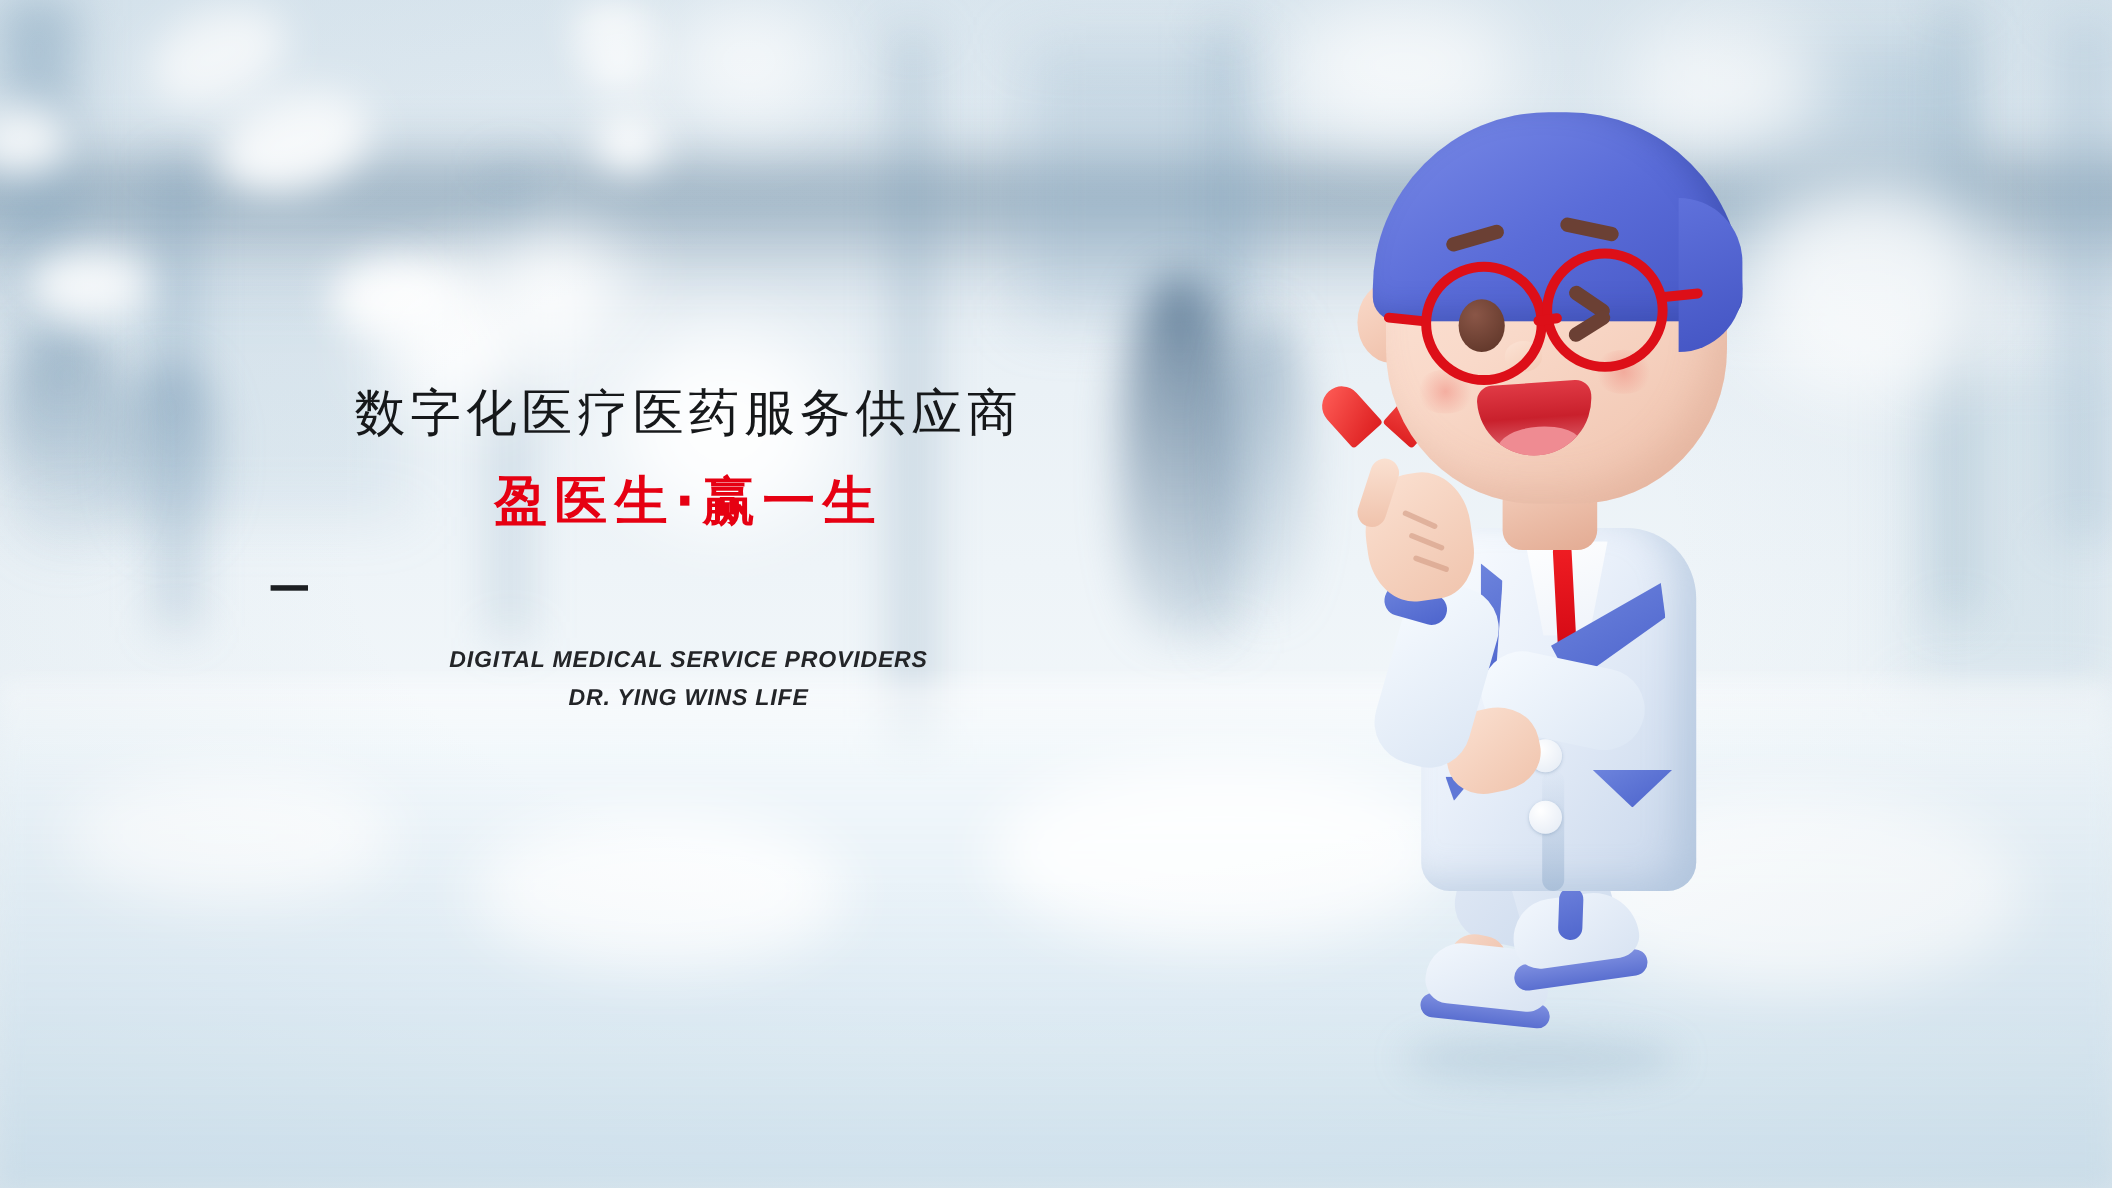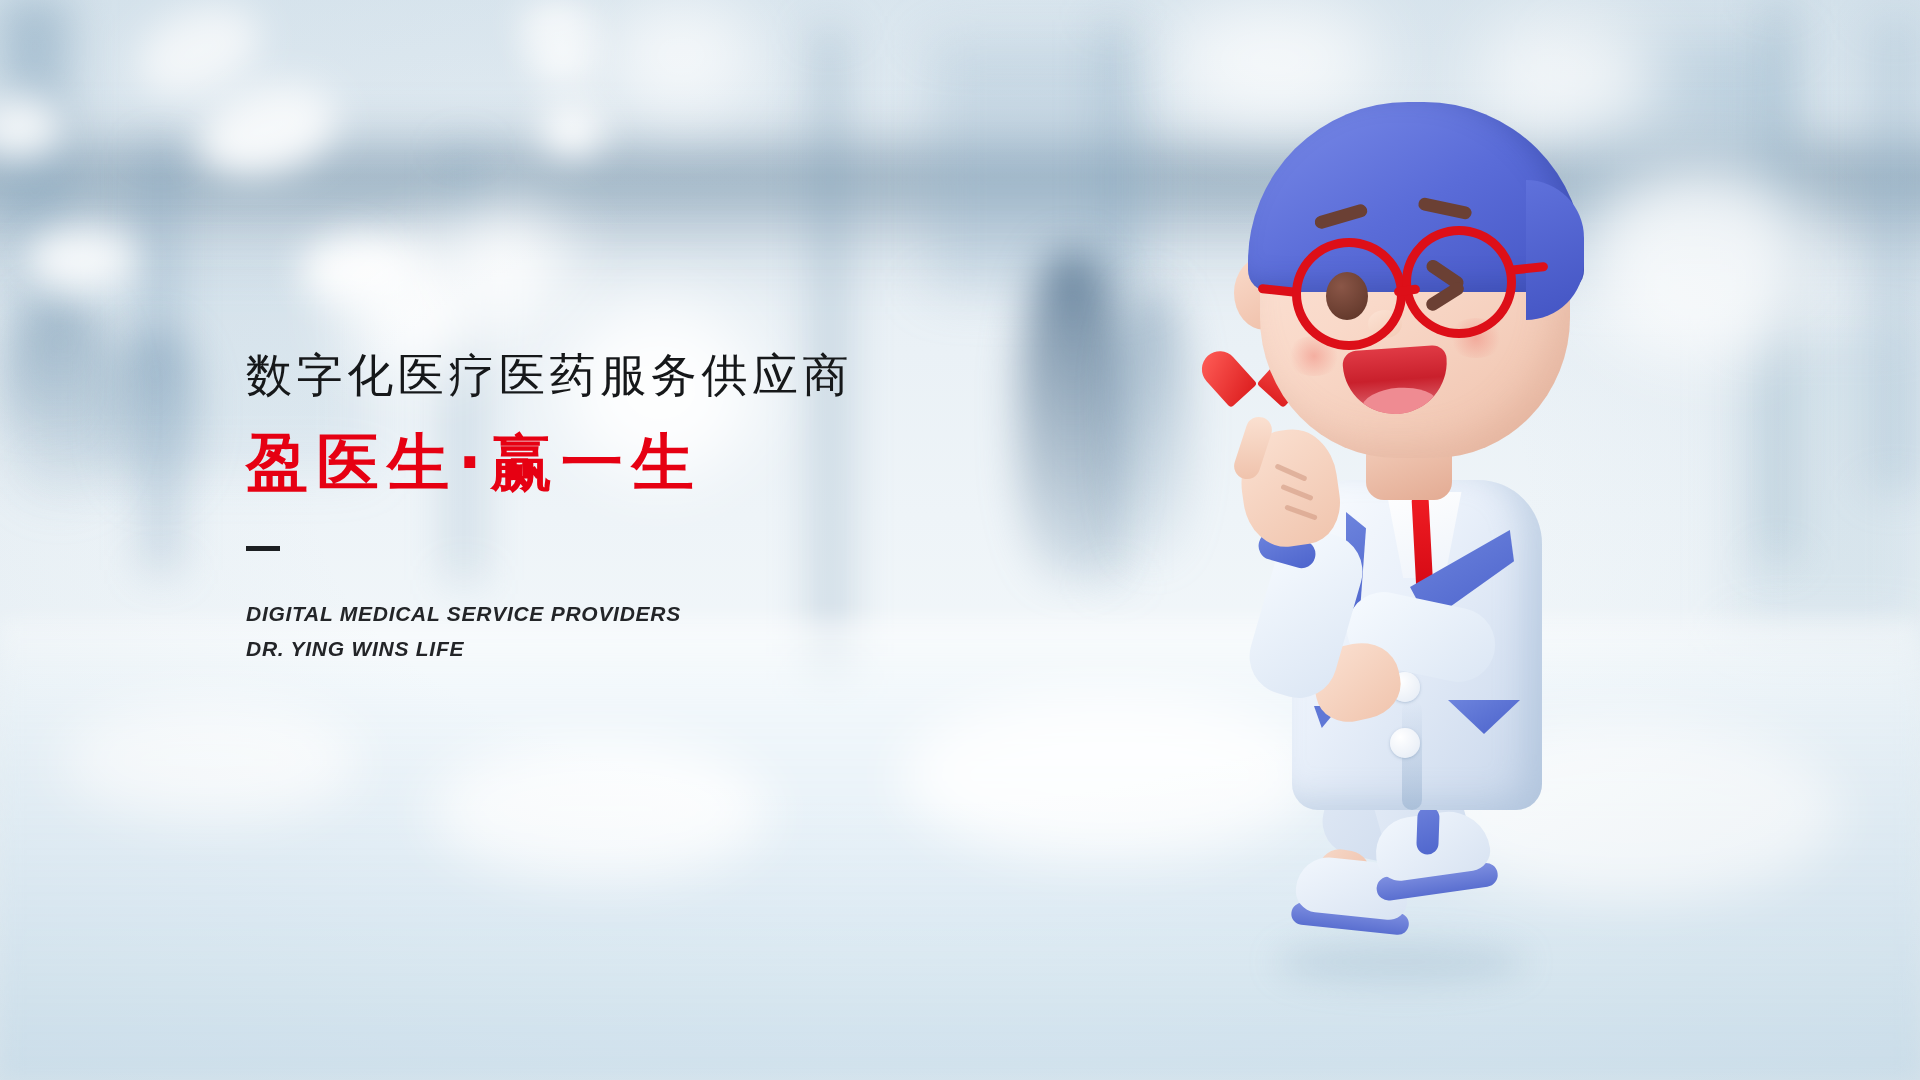--- a/index.html
+++ b/index.html
@@ -5,20 +5,21 @@
 <style>
   html,body{margin:0;padding:0;background:#0b1016;}
   *{box-sizing:border-box;}
 
   .stage{
     position:relative;
     width:1920px;height:1080px;
     overflow:hidden;
     font-family:"Liberation Sans","DejaVu Sans",sans-serif;
     background:#e5e5e5;
+    text-align:center;
   }
 
   
   .bg{position:absolute;inset:0;overflow:hidden;}
   .bg-base{
     position:absolute;inset:-8%;
     background:
       linear-gradient(180deg,#dce8f0 0%,#e6eef4 22%,#eef4f8 48%,#f2f7fa 63%,#e9f1f6 80%,#e2ecf2 100%);
   }
   
@@ -74,21 +75,21 @@
 
   
   .copy{position:absolute;left:246px;top:352px;width:760px;}
   .headline{
     font-size:46px;line-height:1;letter-spacing:.10em;color:#16181a;
     font-family:"DejaVu Sans","Liberation Sans",sans-serif;font-weight:400;
     white-space:nowrap;
   }
   .hero{
     margin-top:34px;
-    font-size:62px;line-height:1;letter-spacing:.14em;
+    font-size:48px;line-height:1;letter-spacing:.14em;
     color:#e60012;font-weight:700;
     font-family:"DejaVu Sans","Liberation Sans",sans-serif;
     white-space:nowrap;
   }
   .rule{margin-top:52px;width:34px;height:5px;background:#1c1f22;}
   .sub{margin-top:46px;}
   .sub-line{
     font-style:italic;font-weight:700;
     font-size:21px;line-height:1.66;letter-spacing:.035em;
     color:#232528;white-space:nowrap;

